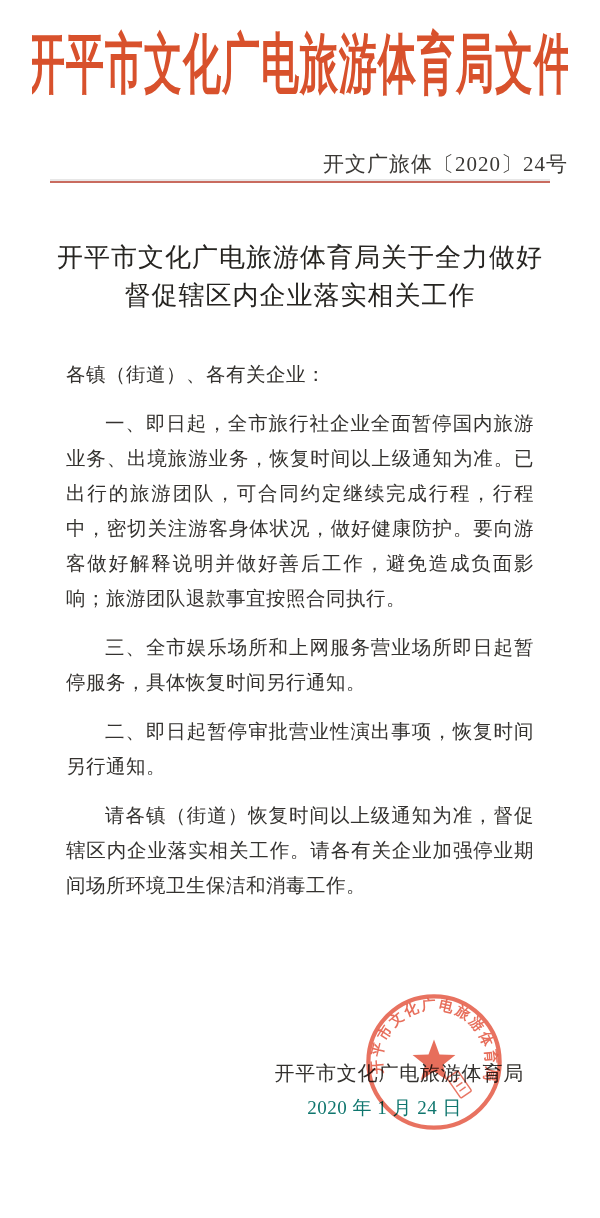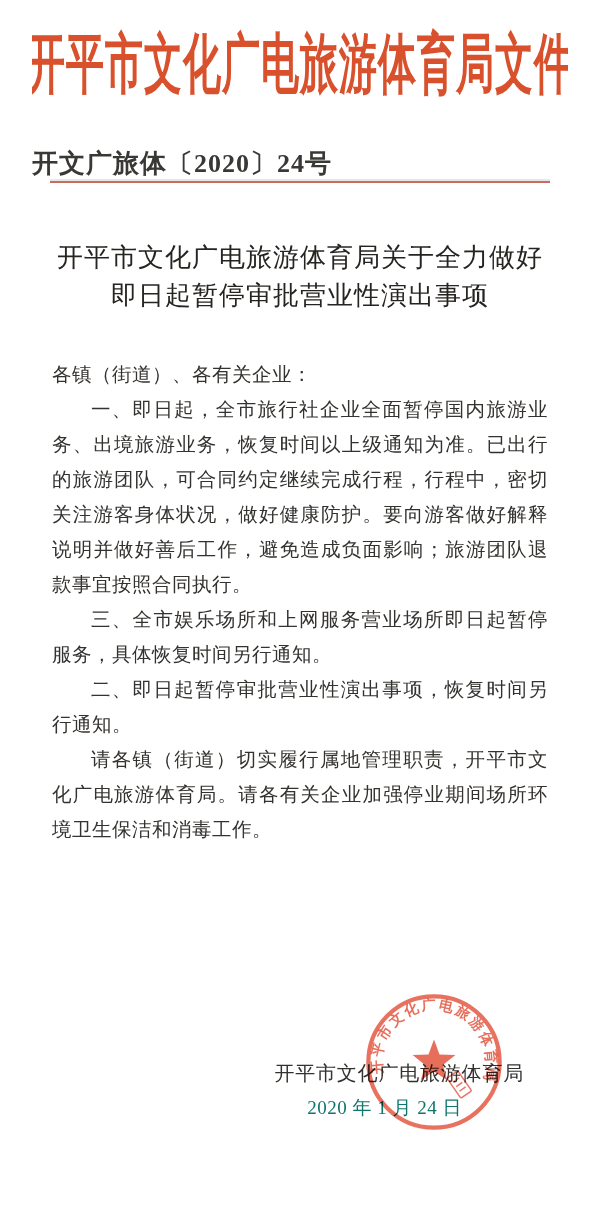--- a/index.html
+++ b/index.html
@@ -28,26 +28,25 @@
     letter-spacing: 1px;
     color: #d8512c;
     white-space: nowrap;
     transform: scaleY(1.72);
     transform-origin: center;
   }
 
   
   .doc-number {
     margin-top: 32px;
-    text-align: left;
-    font-size: 26px;
+    text-align: right;
+    font-size: 21px;
     line-height: 24px;
     letter-spacing: 1px;
     color: #3a3835;
-    font-weight: bold;
   }
 
   
   .red-rule {
     margin: 5px 18px 0 18px;
     height: 2px;
     background: #c96b5f;
     box-shadow: 0 -2px 0 rgba(160,160,160,0.25);
   }
 
@@ -64,21 +63,21 @@
 
   
   .body-text {
     margin: 42px 20px 0 20px;
     font-size: 19.5px;
     line-height: 35px;
     letter-spacing: 0.5px;
     text-align: justify;
     color: #34322f;
   }
-  .body-text p { margin: 0; font-family: Liberation Serif, serif; }
+  .body-text p { margin: 14px; font-family: Liberation Serif, serif; }
   .body-text p.indent { text-indent: 2em; }
 
   
   .signature {
     position: absolute;
     top: 1060px;
     right: 44px;
     font-size: 20px;
     letter-spacing: 0.8px;
     color: #34322f;
@@ -115,29 +114,29 @@
   <div class="header">
     <div class="header-title">开平市文化广电旅游体育局文件</div>
   </div>
 
   <div class="doc-number">开文广旅体〔2020〕24号</div>
 
   <div class="red-rule"></div>
 
   <div class="notice-title">
     <div>开平市文化广电旅游体育局关于全力做好</div>
-    <div>即日起暂停审批营业性演出事项</div>
+    <div>督促辖区内企业落实相关工作</div>
   </div>
 
   <div class="body-text">
     <p>各镇（街道）、各有关企业：</p>
     <p class="indent">一、即日起，全市旅行社企业全面暂停国内旅游业务、出境旅游业务，恢复时间以上级通知为准。已出行的旅游团队，可合同约定继续完成行程，行程中，密切关注游客身体状况，做好健康防护。要向游客做好解释说明并做好善后工作，避免造成负面影响；旅游团队退款事宜按照合同执行。</p>
     <p class="indent">三、全市娱乐场所和上网服务营业场所即日起暂停服务，具体恢复时间另行通知。</p>
     <p class="indent">二、即日起暂停审批营业性演出事项，恢复时间另行通知。</p>
-    <p class="indent">请各镇（街道）切实履行属地管理职责，开平市文化广电旅游体育局。请各有关企业加强停业期间场所环境卫生保洁和消毒工作。</p>
+    <p class="indent">请各镇（街道）恢复时间以上级通知为准，督促辖区内企业落实相关工作。请各有关企业加强停业期间场所环境卫生保洁和消毒工作。</p>
   </div>
 
   <div class="signature">开平市文化广电旅游体育局</div>
 
   <div class="sign-date">2020 年 1 月 24 日</div>
 
   <div class="seal">
     <svg viewBox="0 0 160 160" xmlns="http://www.w3.org/2000/svg">
       <defs>
         <path id="sealArc" d="M 25.9 94.5 A 56 56 0 1 1 134.1 94.5" fill="none"></path>

